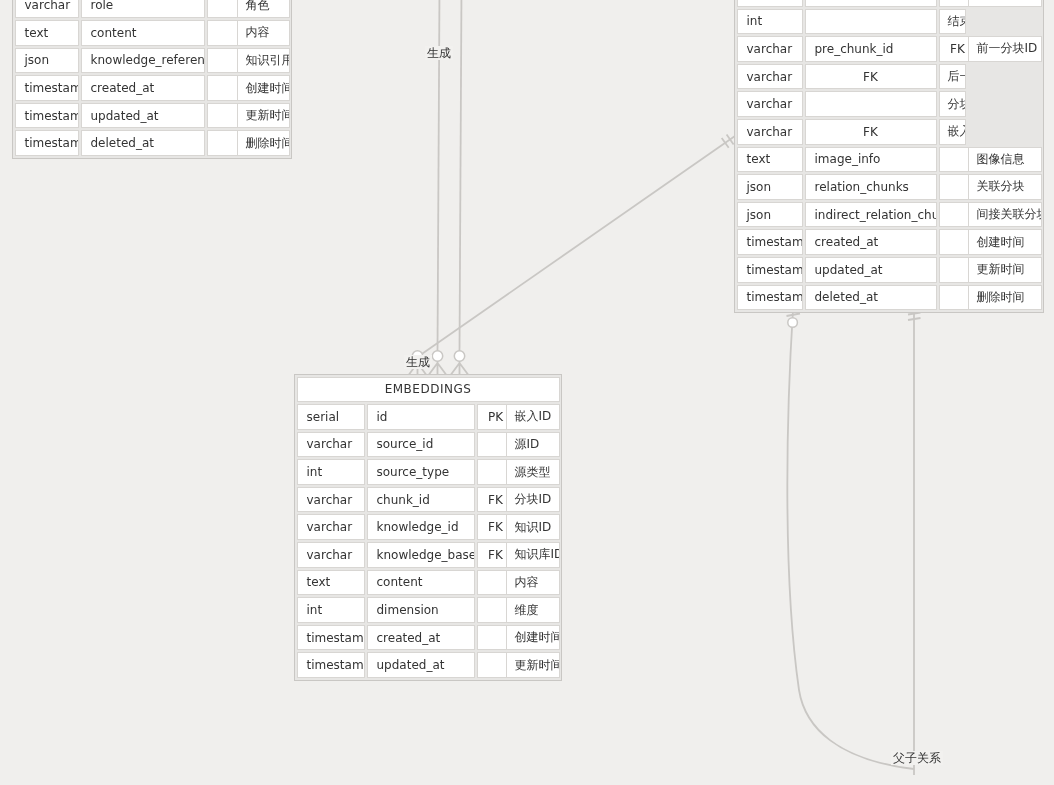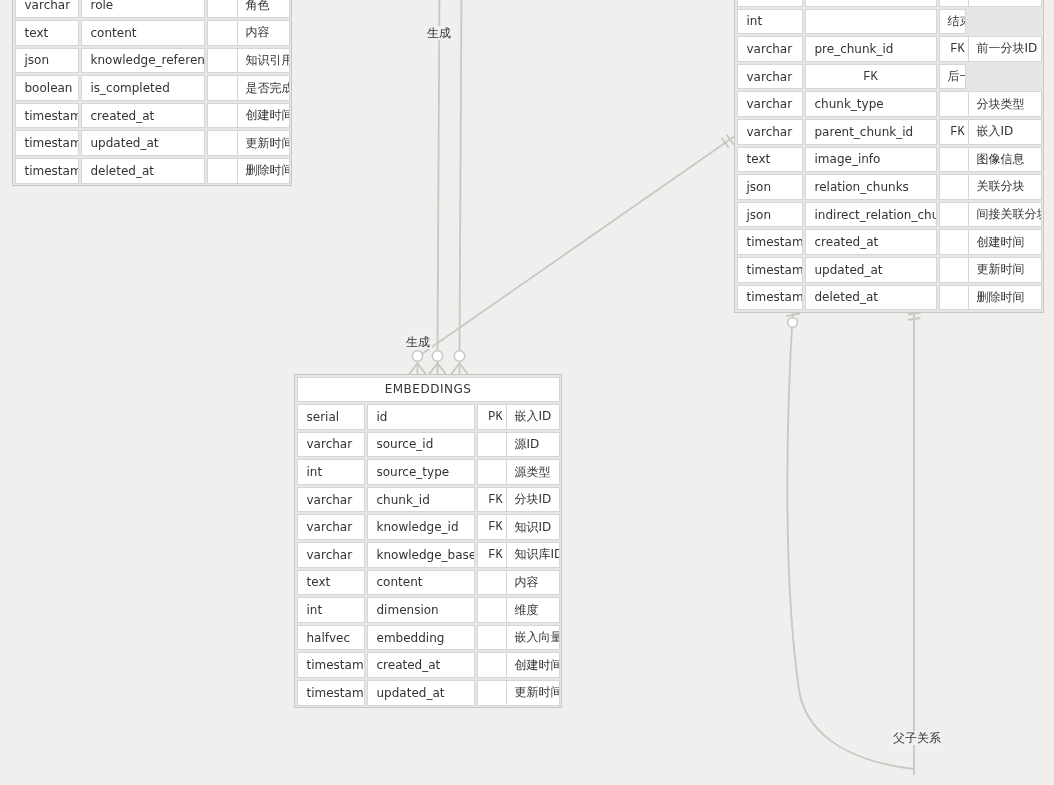--- a/index.html
+++ b/index.html
@@ -39,39 +39,40 @@
     background:#ffffff;
     border:1px solid #d8d6d3;
     height:25.6px;
     display:flex;align-items:center;
     font-size:12px;
     box-sizing:border-box;
     overflow:hidden;
     white-space:nowrap;
   }
   .c-type,.c-name{padding-left:9px;}
-  .c-key{justify-content:center;padding:0 18px;font-family:Liberation Mono, monospace;}
+  .c-key{justify-content:center;padding:0 18px;}
   .c-comment{padding-left:8px;}
   
   #tbl-left{left:12px;top:-10px;width:280px;}
   #tbl-left .t-row{grid-template-columns:64px 124px 28px 1fr;}
   #tbl-chunks{left:734px;top:-21.5px;width:310px;}
   #tbl-chunks .t-row{grid-template-columns:66px 132px 27px 1fr;}
   #tbl-embeddings{left:294px;top:374px;width:268px;}
   #tbl-embeddings .t-row{grid-template-columns:68px 108px 27px 1fr;border-radius:7px;}
   .edge-label{
     position:absolute;
     z-index:3;
     transform:translate(-50%,-50%);
     background:#f2f1ef;
     padding:0 2px;
     font-size:12px;
     line-height:14px;
     color:#333333;
     white-space:nowrap;
+    margin-top:20px;
   }
 </style>
 </head>
 <body>
 
 <svg id="edges" width="1054" height="785" viewBox="0 0 1054 785">
   <g stroke="#c9c7c4" stroke-width="1.8" fill="none">
 
     <path d="M439.5,-12 L437.5,351"></path>
     <path d="M437.5,351 L437.5,363 M437.5,363 L429,374.5 M437.5,363 L437.5,374.5 M437.5,363 L446,374.5"></path>
@@ -110,26 +111,20 @@
       <div class="t-cell c-key"></div>
       <div class="t-cell c-comment">内容</div>
     </div>
     <div class="t-row">
       <div class="t-cell c-type">json</div>
       <div class="t-cell c-name">knowledge_references</div>
       <div class="t-cell c-key"></div>
       <div class="t-cell c-comment">知识引用</div>
     </div>
     <div class="t-row">
-      <div class="t-cell c-type">boolean</div>
-      <div class="t-cell c-name">is_completed</div>
-      <div class="t-cell c-key"></div>
-      <div class="t-cell c-comment">是否完成</div>
-    </div>
-    <div class="t-row">
       <div class="t-cell c-type">timestamp</div>
       <div class="t-cell c-name">created_at</div>
       <div class="t-cell c-key"></div>
       <div class="t-cell c-comment">创建时间</div>
     </div>
     <div class="t-row">
       <div class="t-cell c-type">timestamp</div>
       <div class="t-cell c-name">updated_at</div>
       <div class="t-cell c-key"></div>
       <div class="t-cell c-comment">更新时间</div>
@@ -159,27 +154,25 @@
       <div class="t-cell c-key">FK</div>
       <div class="t-cell c-comment">前一分块ID</div>
     </div>
     <div class="t-row">
       <div class="t-cell c-type">varchar</div>
       <div class="t-cell c-key">FK</div>
       <div class="t-cell c-comment">后一分块ID</div>
     </div>
     <div class="t-row">
       <div class="t-cell c-type">varchar</div>
-      <div class="t-cell c-name">chunk_type</div>
       <div class="t-cell c-key"></div>
       <div class="t-cell c-comment">分块类型</div>
     </div>
     <div class="t-row">
       <div class="t-cell c-type">varchar</div>
-      <div class="t-cell c-name">parent_chunk_id</div>
       <div class="t-cell c-key">FK</div>
       <div class="t-cell c-comment">嵌入ID</div>
     </div>
     <div class="t-row">
       <div class="t-cell c-type">text</div>
       <div class="t-cell c-name">image_info</div>
       <div class="t-cell c-key"></div>
       <div class="t-cell c-comment">图像信息</div>
     </div>
     <div class="t-row">
@@ -257,26 +250,20 @@
       <div class="t-cell c-key"></div>
       <div class="t-cell c-comment">内容</div>
     </div>
     <div class="t-row">
       <div class="t-cell c-type">int</div>
       <div class="t-cell c-name">dimension</div>
       <div class="t-cell c-key"></div>
       <div class="t-cell c-comment">维度</div>
     </div>
     <div class="t-row">
-      <div class="t-cell c-type">halfvec</div>
-      <div class="t-cell c-name">embedding</div>
-      <div class="t-cell c-key"></div>
-      <div class="t-cell c-comment">嵌入向量</div>
-    </div>
-    <div class="t-row">
       <div class="t-cell c-type">timestamp</div>
       <div class="t-cell c-name">created_at</div>
       <div class="t-cell c-key"></div>
       <div class="t-cell c-comment">创建时间</div>
     </div>
     <div class="t-row">
       <div class="t-cell c-type">timestamp</div>
       <div class="t-cell c-name">updated_at</div>
       <div class="t-cell c-key"></div>
       <div class="t-cell c-comment">更新时间</div>

